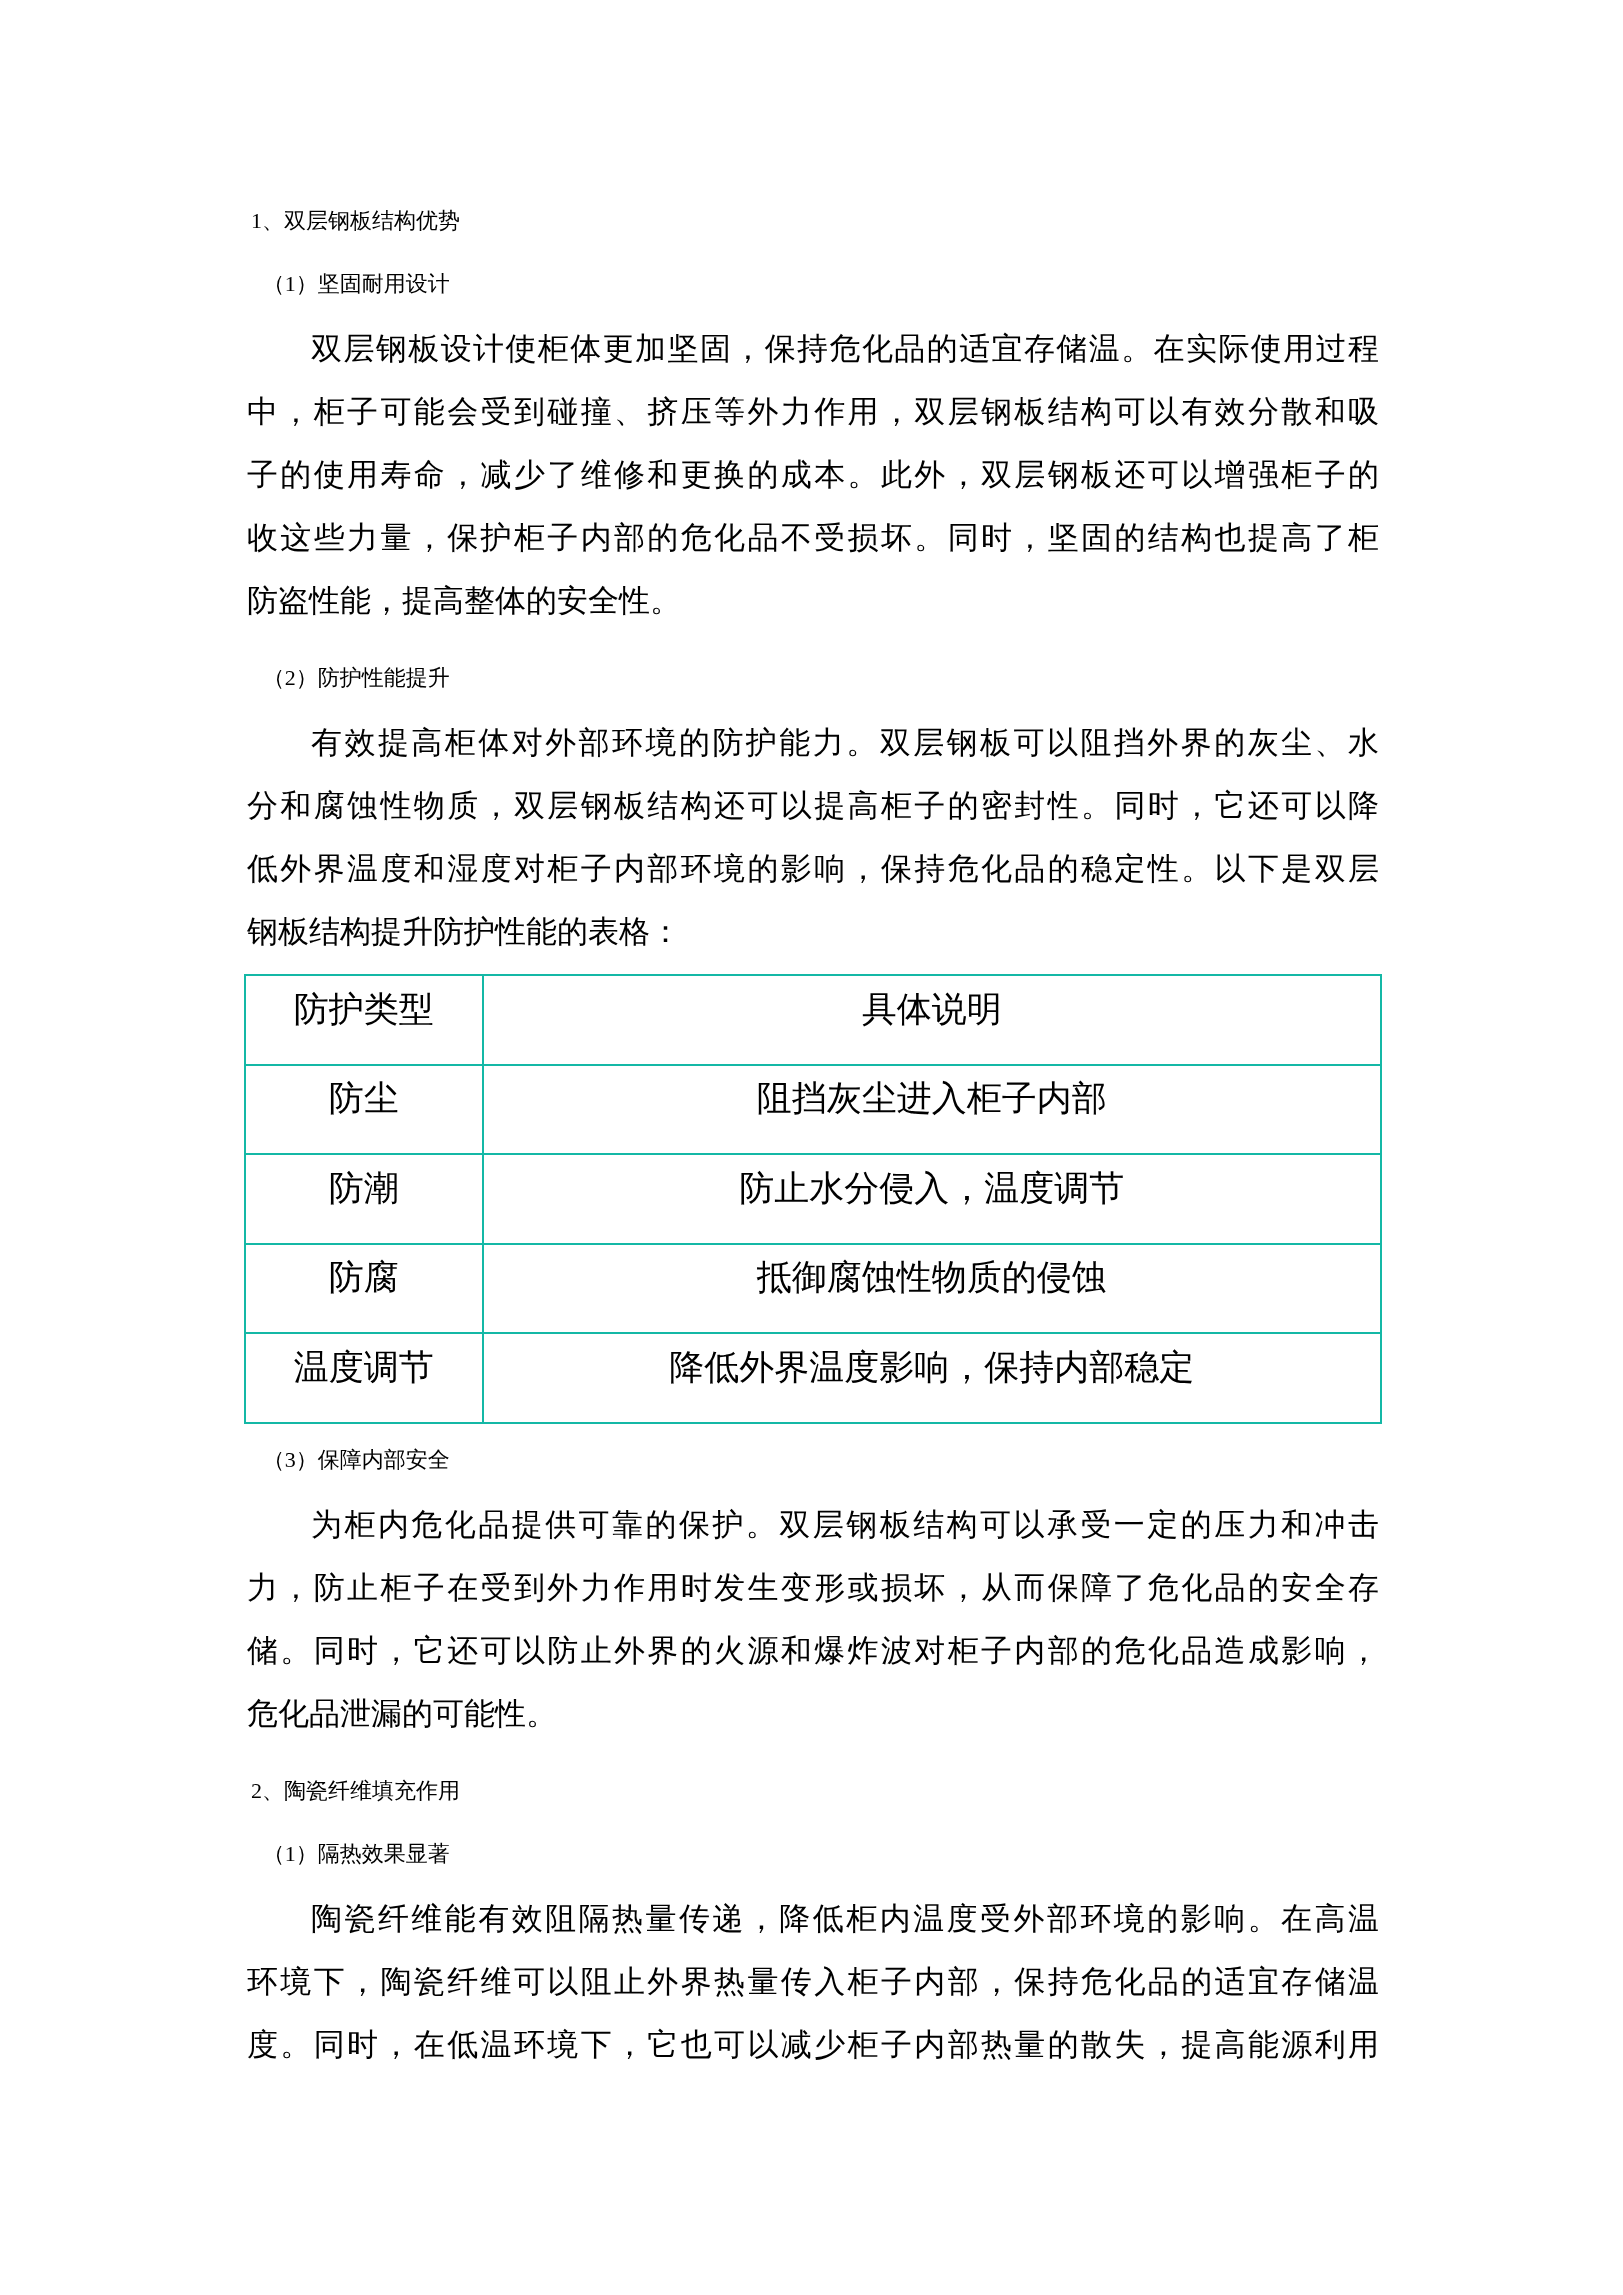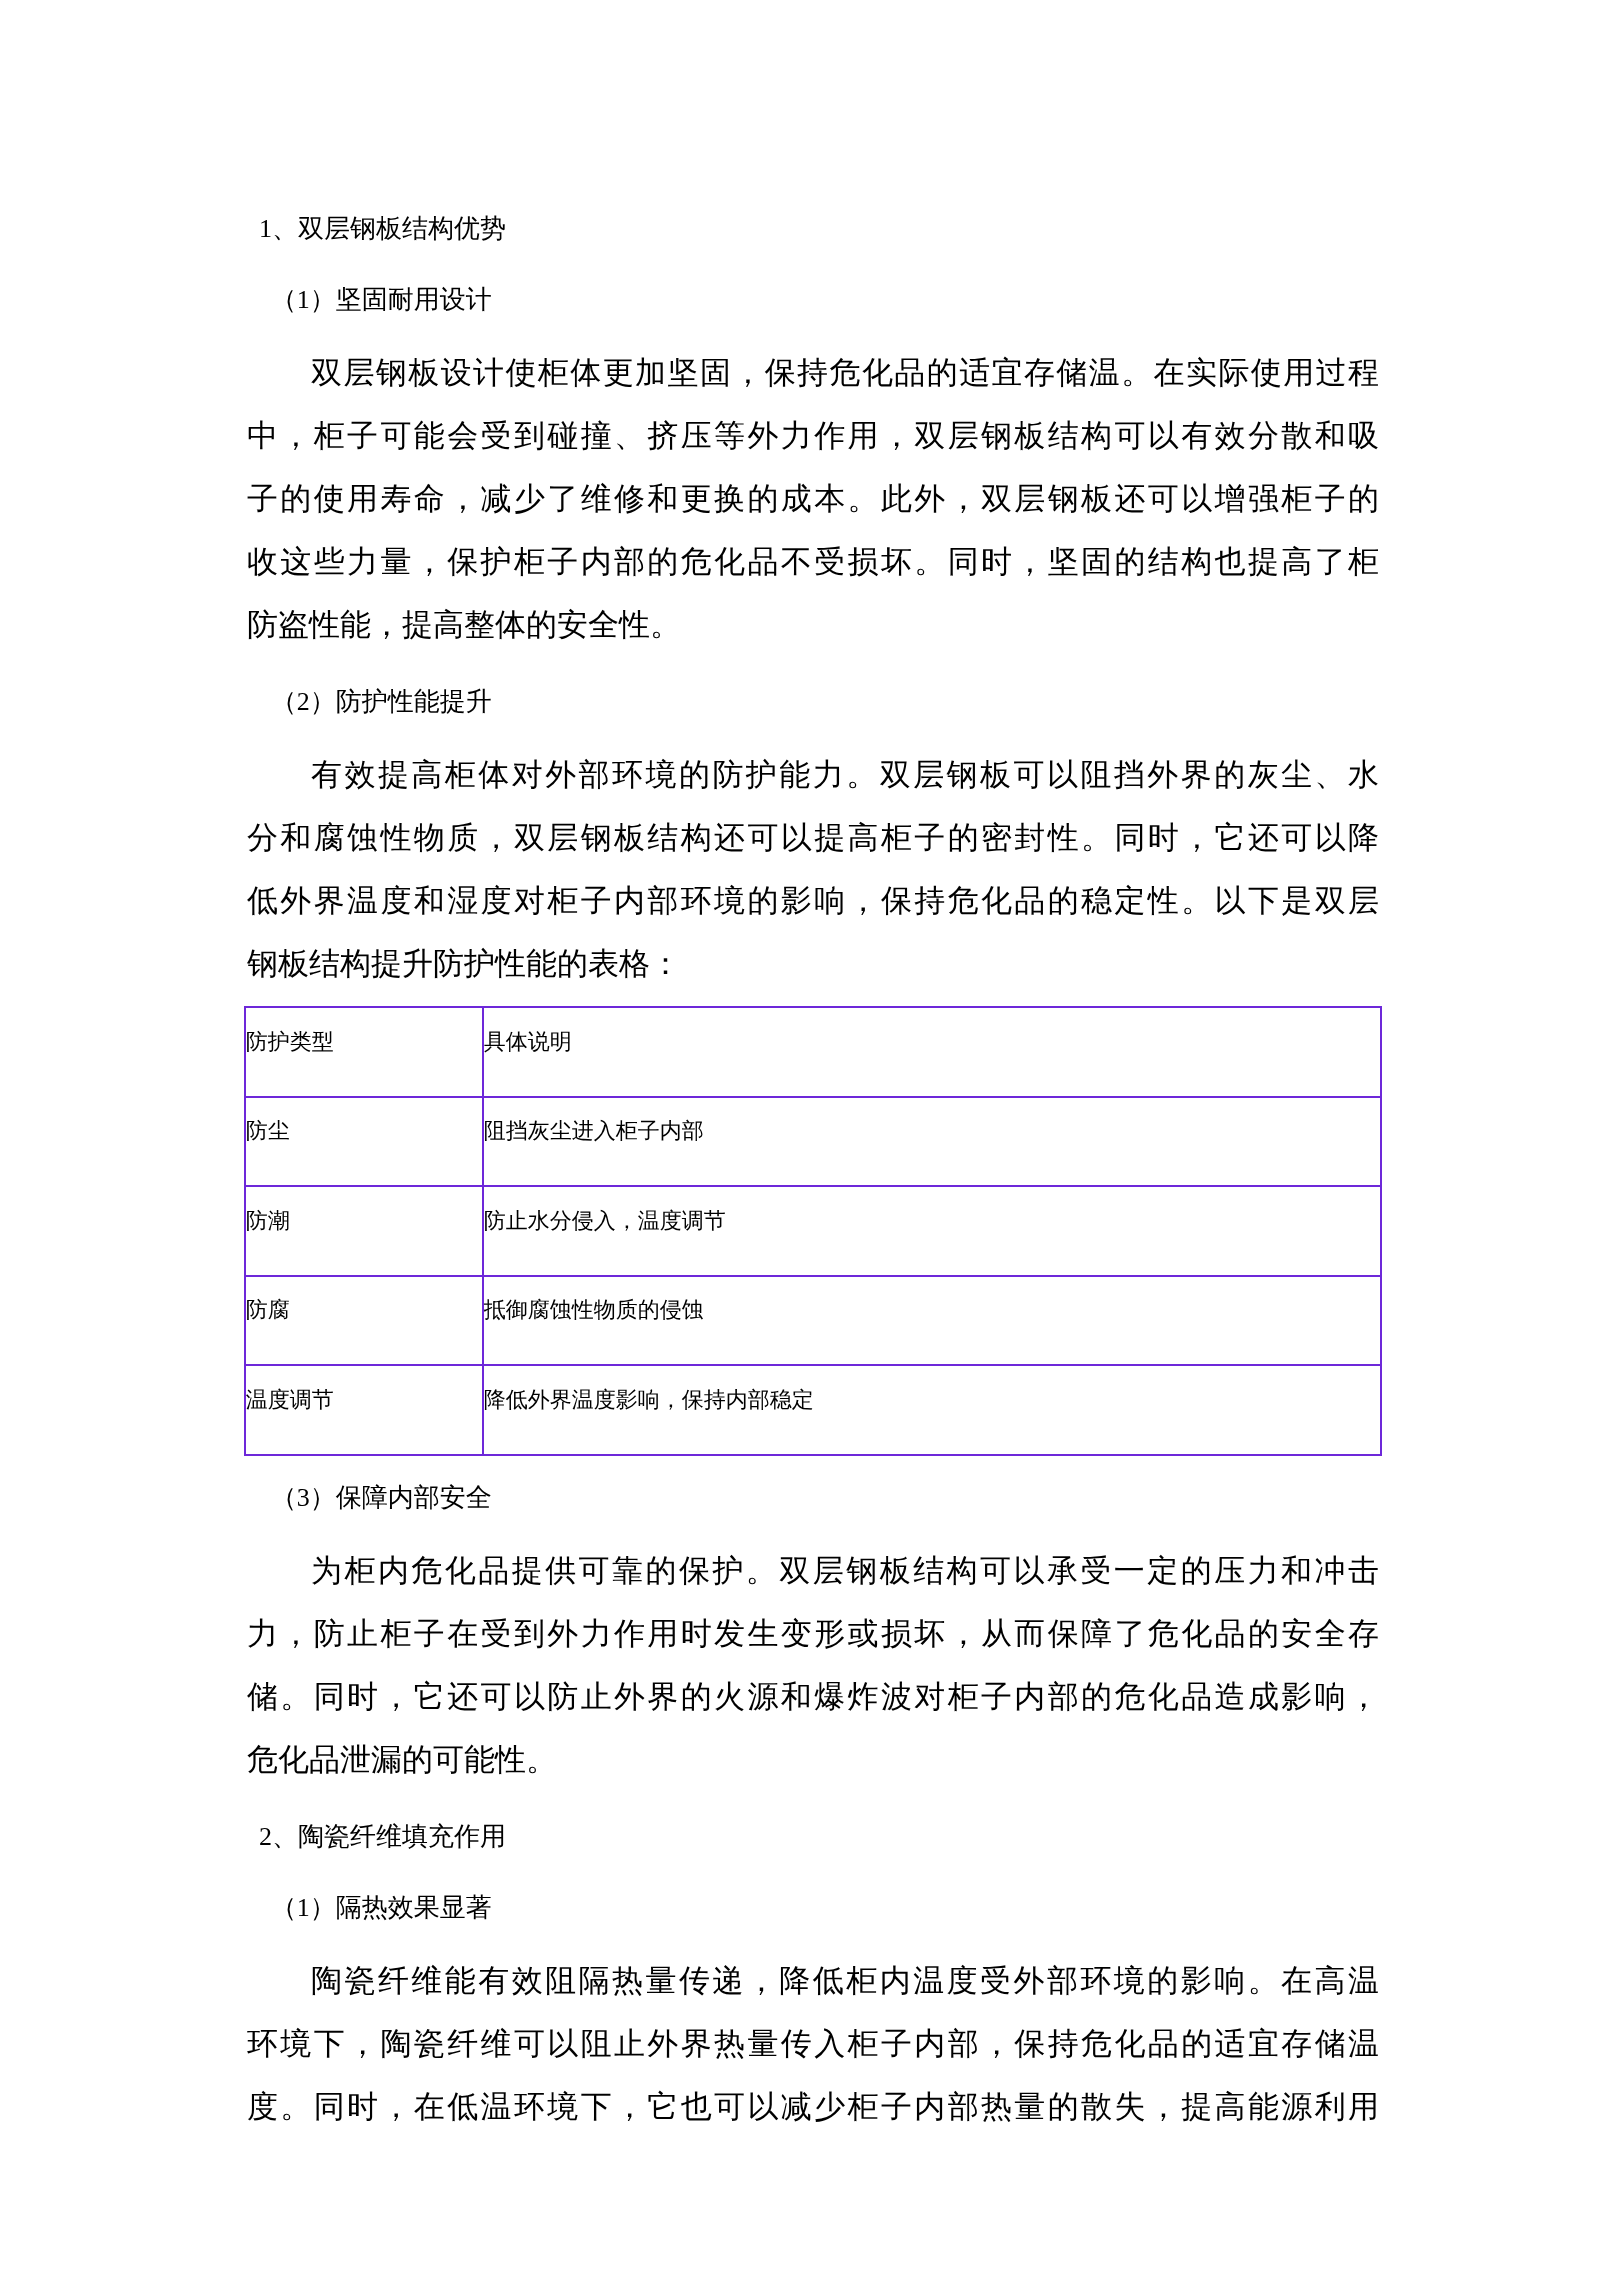--- a/index.html
+++ b/index.html
@@ -15,25 +15,25 @@
     font-family: "Liberation Serif", "DejaVu Serif", serif;
     color: #000000;
   }
   .page {
     position: absolute;
     left: 247px;
     top: 187px;
     width: 1132px;
   }
   .heading {
-    font-size: 26px;
+    font-size: 22px;
     line-height: 59px;
     height: 59px;
     white-space: nowrap;
-    margin: 12px;
+    margin: 4px;
   }
   .heading.sub {
     padding-left: 11.8px;
   }
   .para {
     font-size: 31px;
     line-height: 63px;
     text-align: justify;
     text-align-last: left;
     margin: 0 0 16.4px 0;
@@ -52,24 +52,25 @@
   .para .line + .line { text-indent: 0; }
 
   table.protect {
     border-collapse: collapse;
     width: 1136px;
     margin-left: -3.3px;
     margin-bottom: 5.9px;
     table-layout: fixed;
   }
   table.protect td {
-    border: 2px solid #6d28d9;
+    border: 2px solid #14b8a6;
     height: 77px;
-    font-size: 22px;
+    font-size: 35px;
     line-height: 46px;
+    text-align: center;
     vertical-align: top;
     padding: 10.5px 0 0 0;
     white-space: nowrap;
   }
   table.protect col.c1 { width: 238px; }
   table.protect col.c2 { width: 898px; }
 </style>
 </head>
 <body>
 

